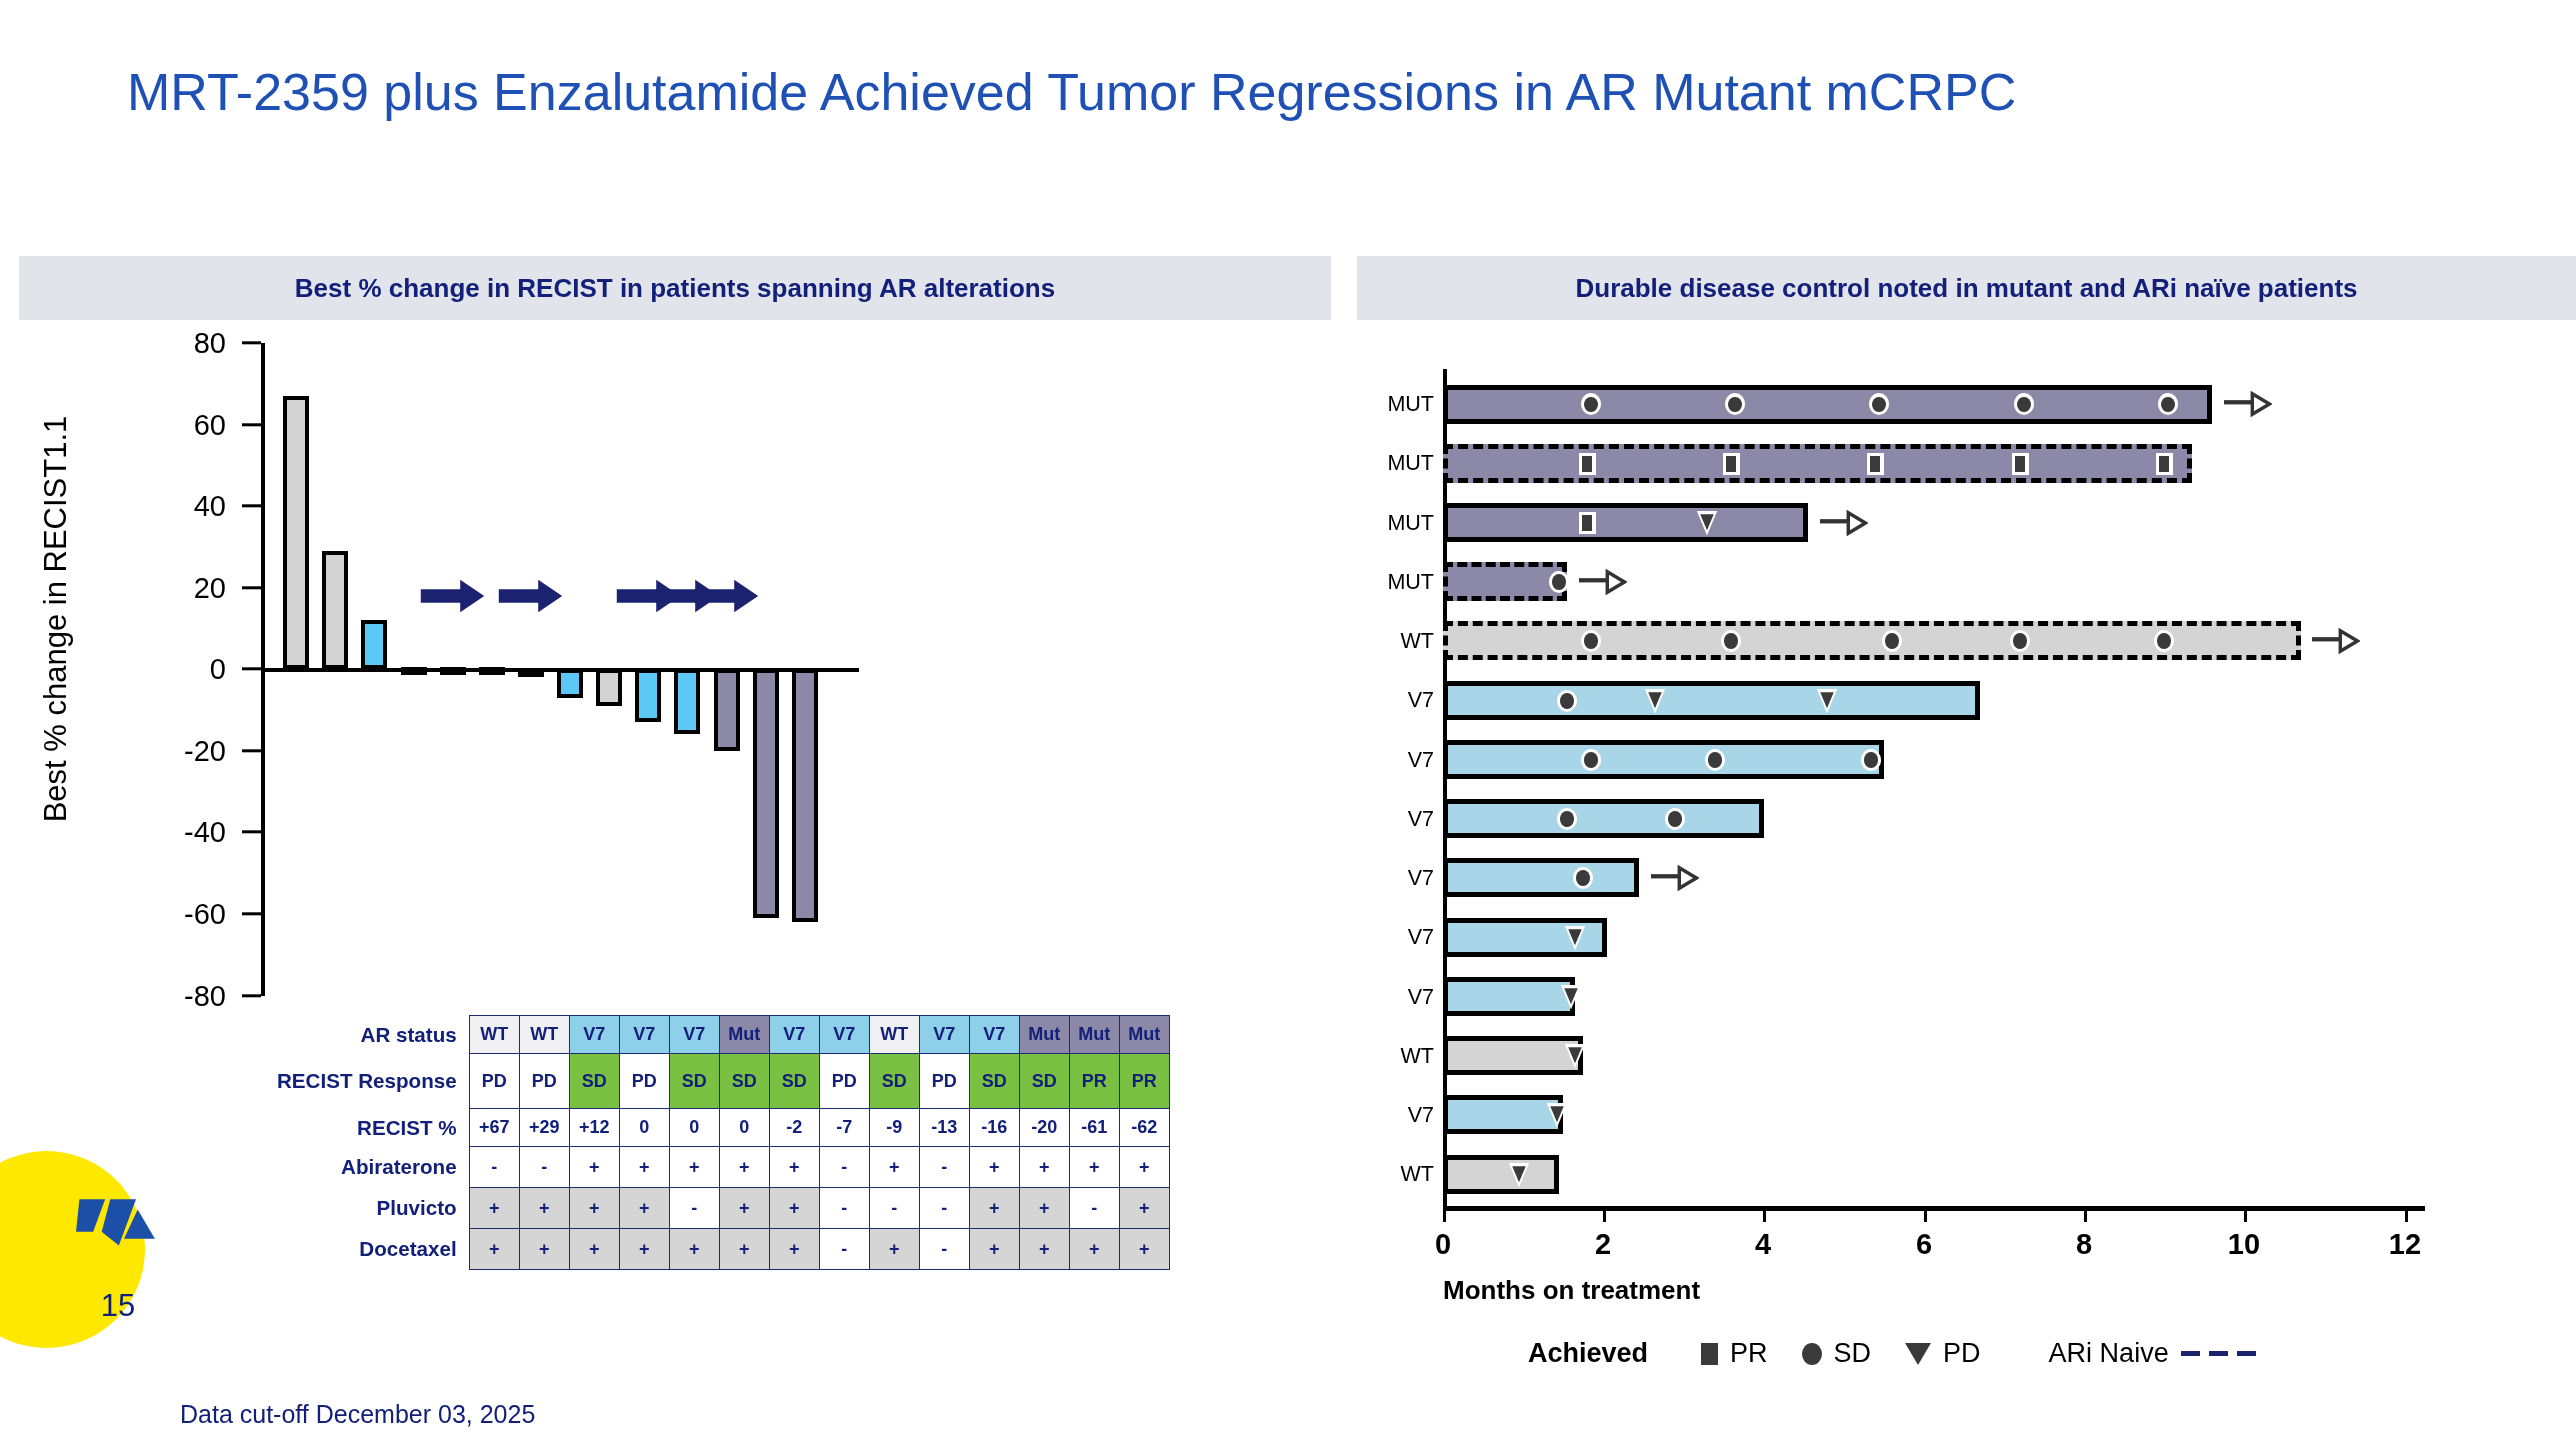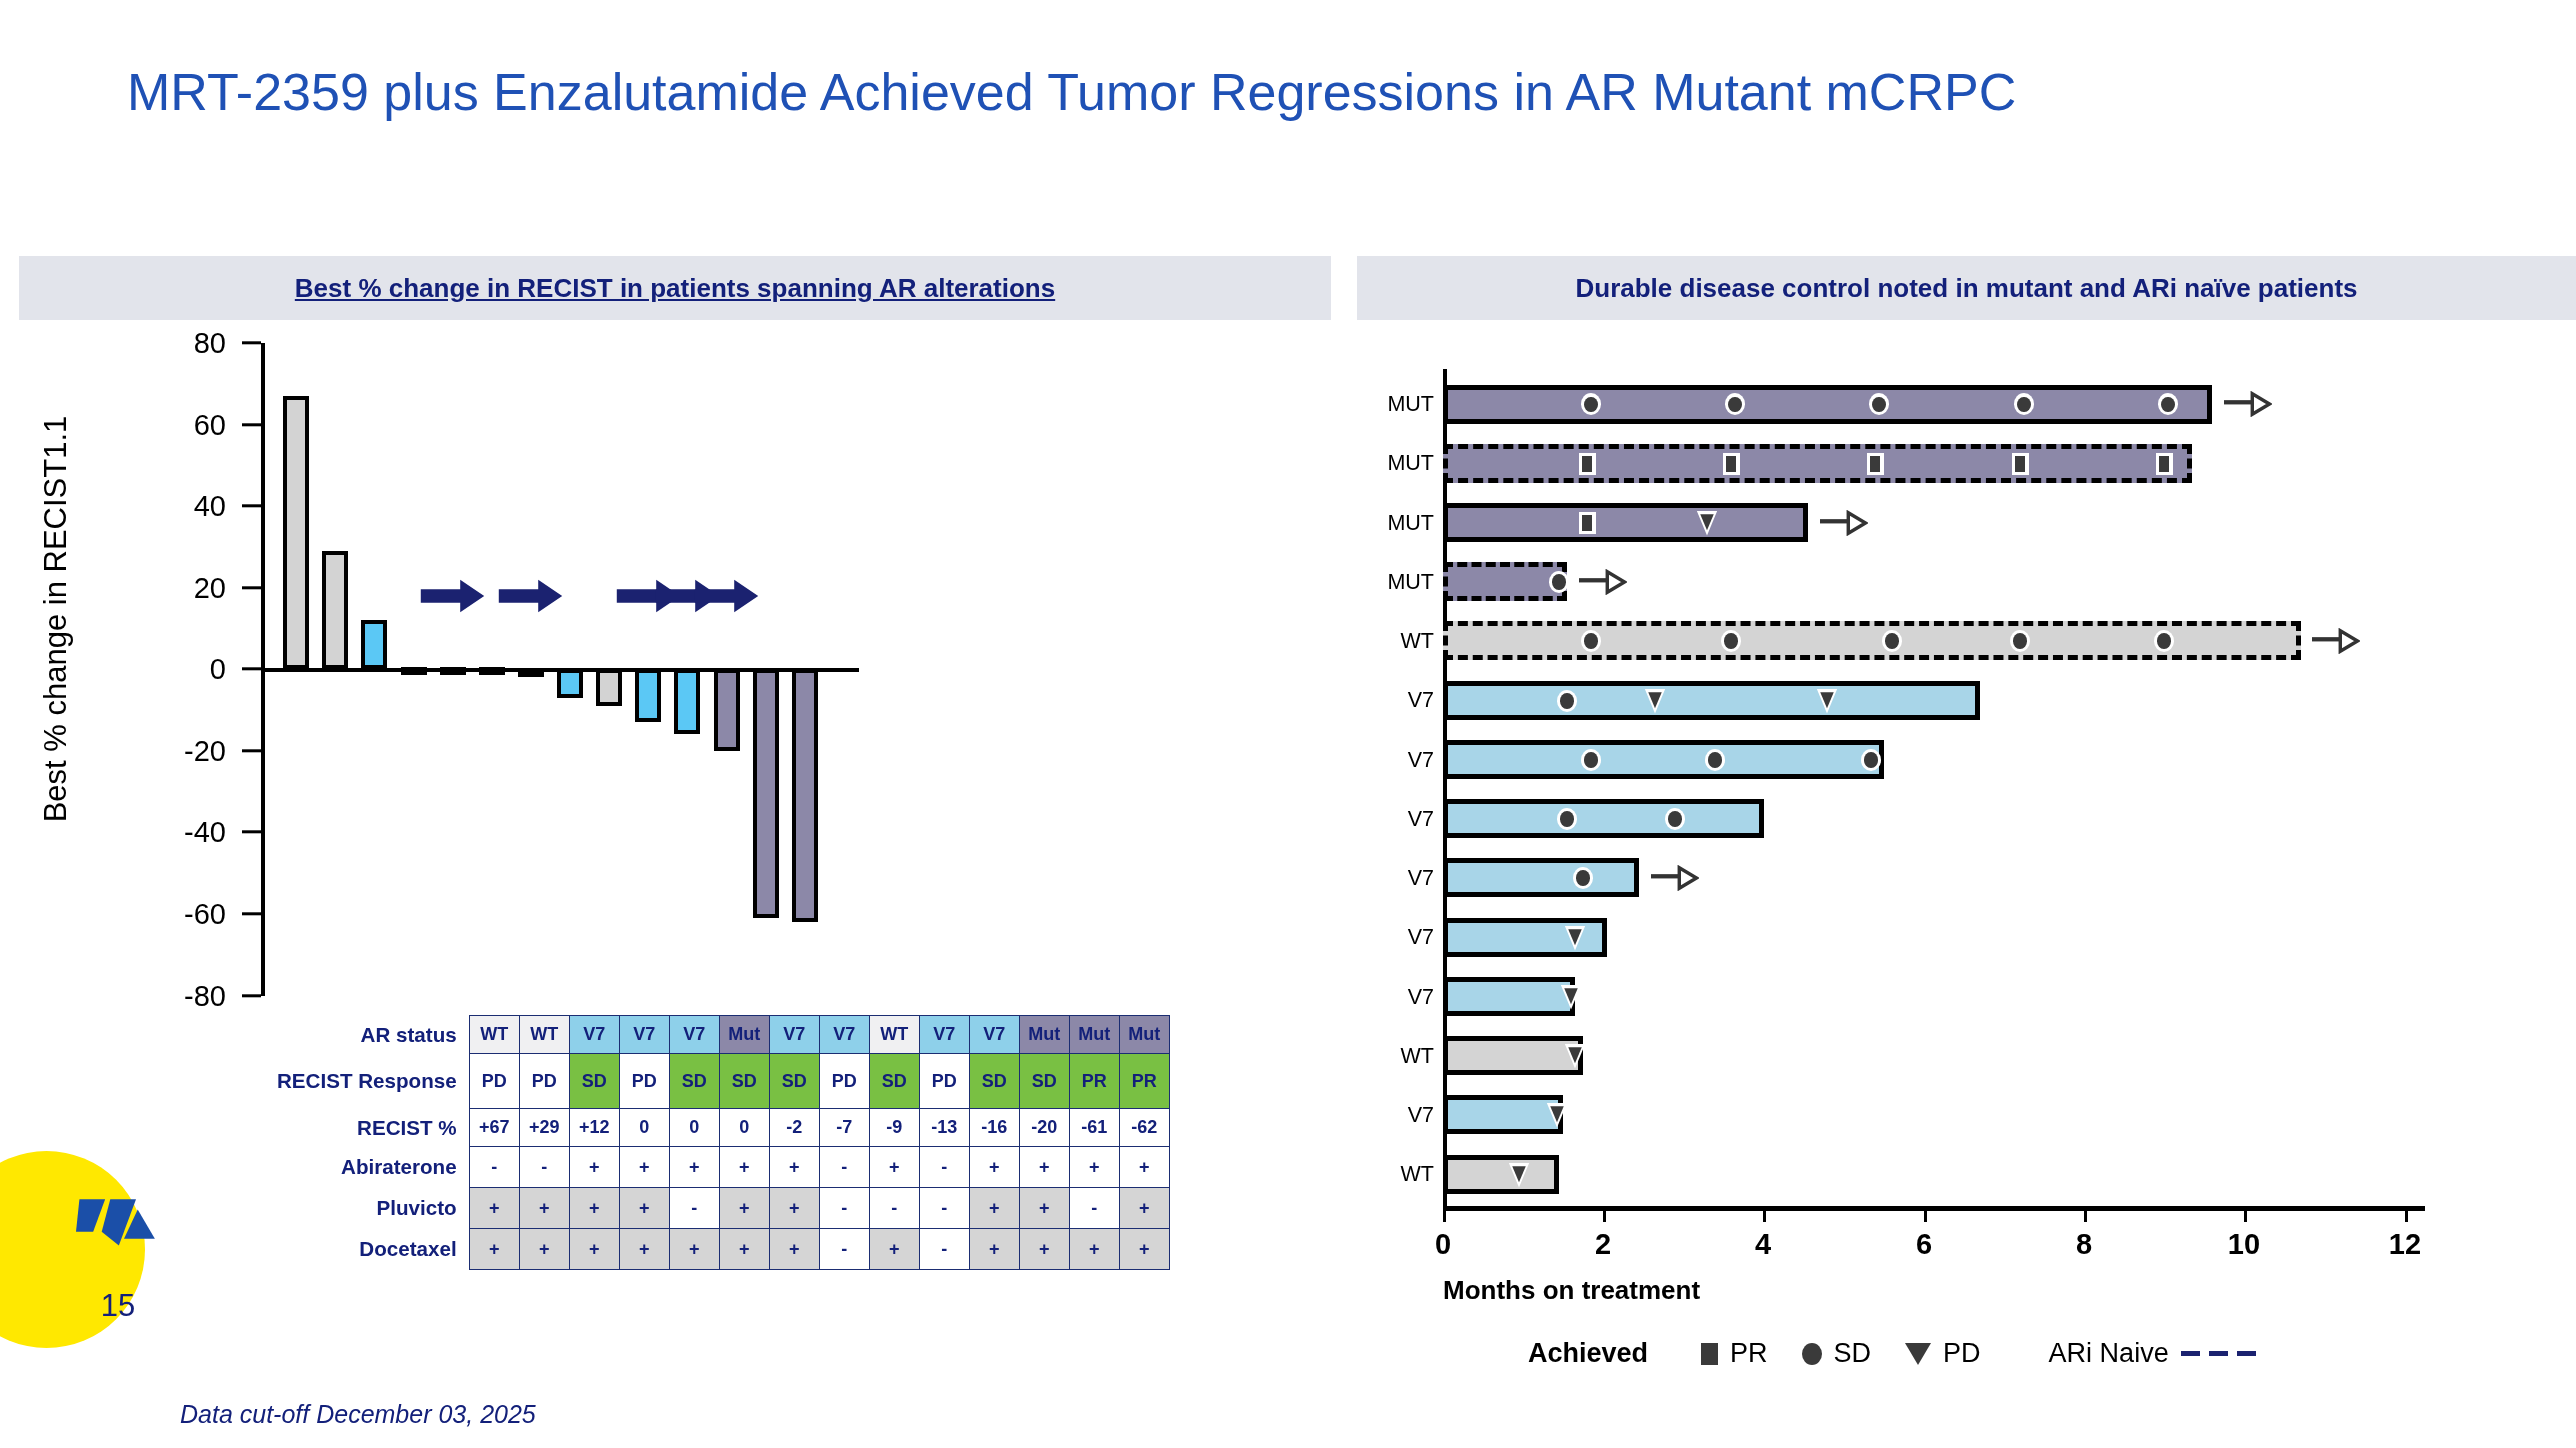--- a/index.html
+++ b/index.html
@@ -18,21 +18,21 @@
     font-family:"Liberation Sans", sans-serif; font-weight:400;
   }
 
   
   .panel-header {
     position:absolute; height:64px; background:#e2e4eb;
     display:flex; align-items:center; justify-content:center;
     color:#13207a; font-weight:bold; font-size:26px;
     font-family:"Liberation Sans", sans-serif;
   }
-  #left-panel-header  { left:19px;   top:256px; width:1312px;text-decoration:underline; }
+  #left-panel-header  { left:19px;   top:256px; width:1312px; }
   #right-panel-header { left:1357px; top:256px; width:1219px; }
 
   
   #waterfall { position:absolute; left:0px; top:343px; width:1340px; height:653px; }
 
   #wf-ylabel {
     position:absolute; left:-185px; top:258px; width:481px;
     transform:rotate(-90deg); transform-origin:center;
     text-align:center; font-size:31px; color:#000;
     font-family:"Liberation Sans", sans-serif;
@@ -68,21 +68,21 @@
 
   .c-wt   { background:#f0f0f2; }
   .c-v7   { background:#8ed0ea; }
   .c-mut  { background:#8c88a8; }
   .c-green{ background:#79c043; }
   .c-gray { background:#d5d5d5; }
   .c-white{ background:#ffffff; }
 
   #footnote {
     position:absolute; left:180px; top:1400px;
-    font-size:25px; font-style:italic; color:#13207a;
+    font-size:25px; color:#13207a;
     font-family:"Liberation Sans", sans-serif;
     text-align:center;
   }
 
   
   #logo-badge {
     position:absolute; left:-52px; top:1151px; width:197px; height:197px;
     background:#ffe800; border-radius:50%;
   }
   #logo-mark { position:absolute; left:76px; top:1194px; width:96px; height:74px; }

